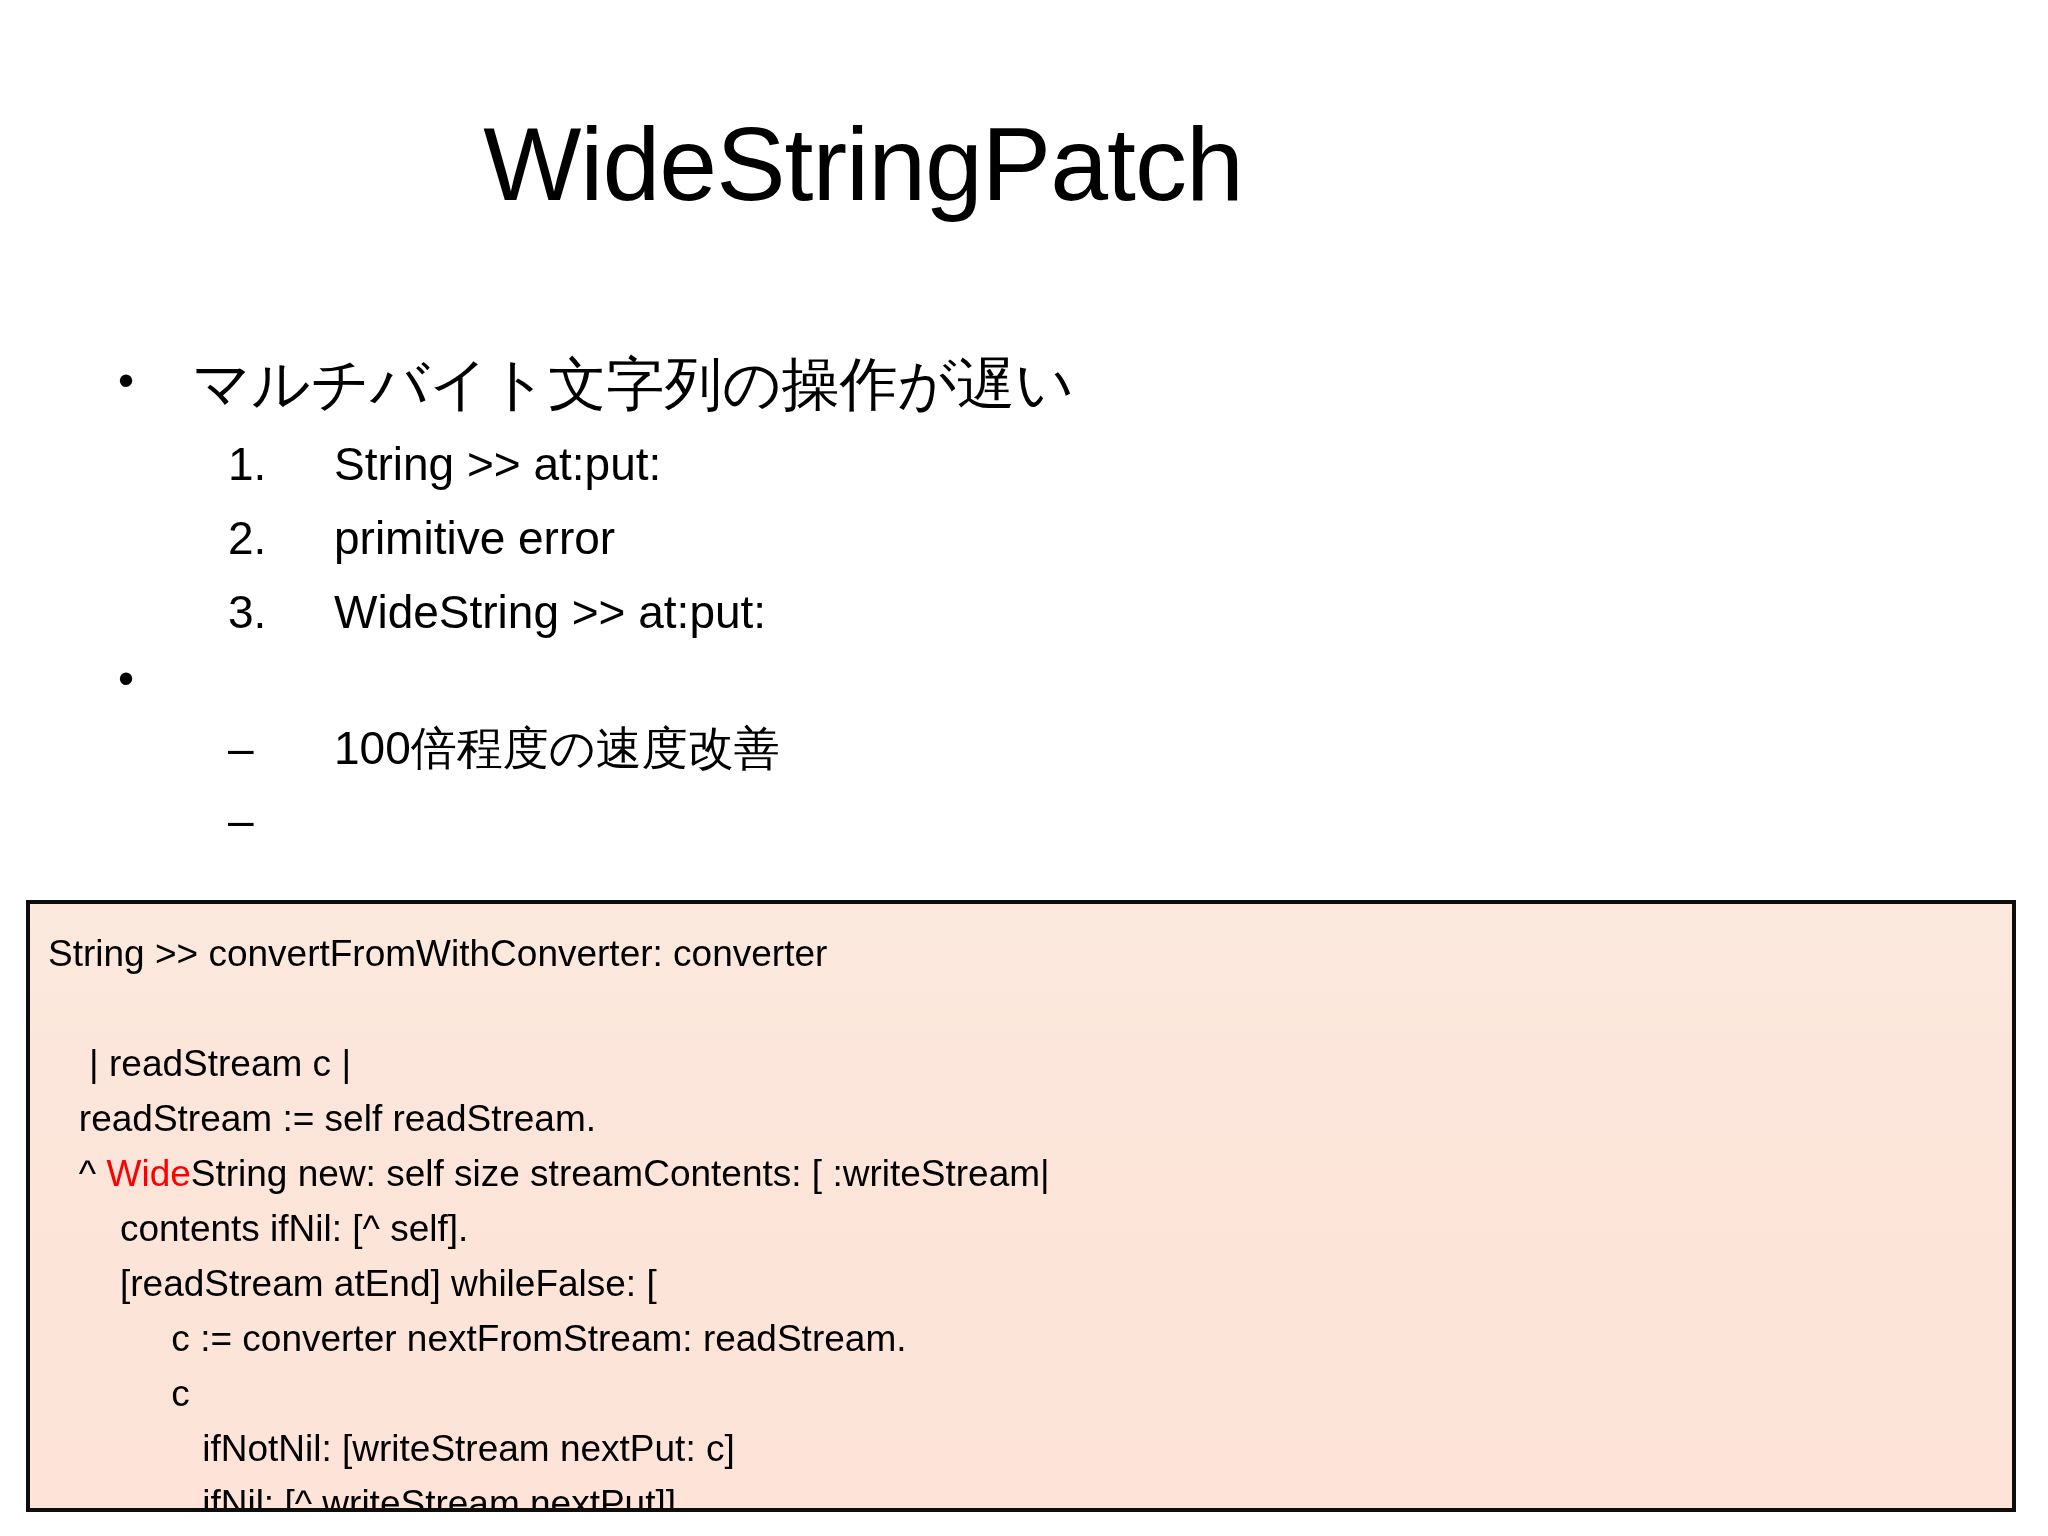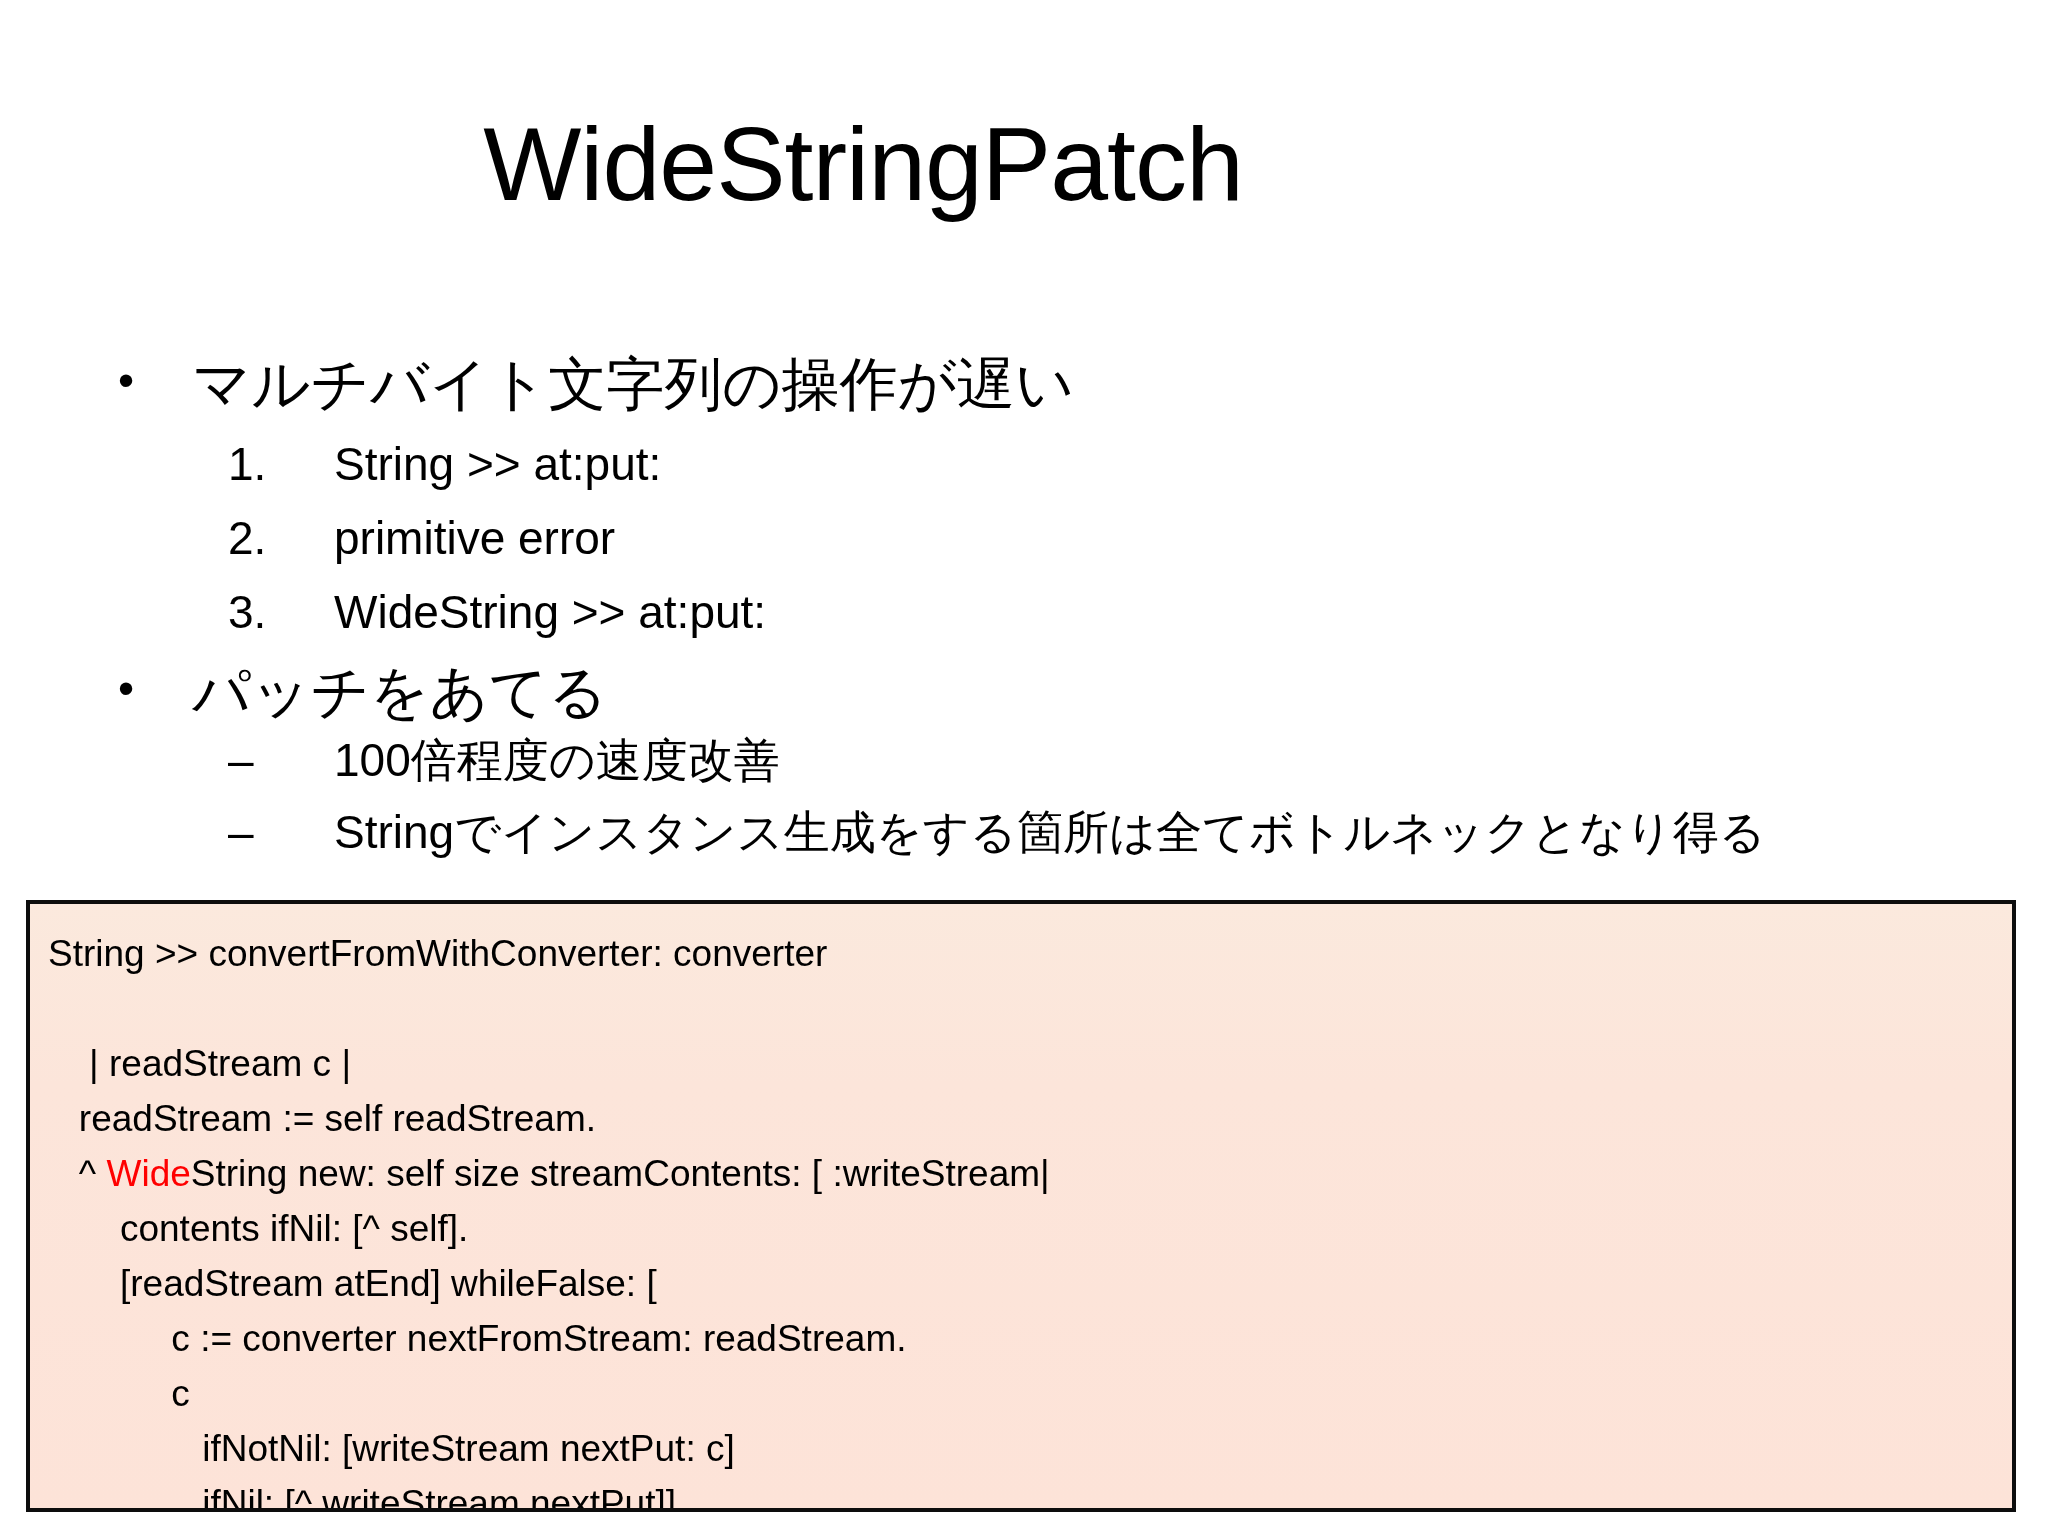--- a/index.html
+++ b/index.html
@@ -135,31 +135,29 @@
     <span class="txt">primitive error</span>
   </div>
 
   <div class="line lvl2">
     <span class="marker">3.</span>
     <span class="txt">WideString &gt;&gt; at:put:</span>
   </div>
 
   <div class="line lvl1 sp-2">
     <span class="marker">•</span>
-    <span class="txt">パッチをあてる</span>
   </div>
 
   <div class="line lvl2d">
     <span class="marker">–</span>
     <span class="txt">100倍程度の速度改善</span>
   </div>
 
   <div class="line lvl2d">
     <span class="marker">–</span>
-    <span class="txt">Stringでインスタンス生成をする箇所は全てボトルネックとなり得る</span>
   </div>
 
 </div>
 
 <div class="code-box">
   <div class="code-inner">
       <div class="code-line">String &gt;&gt; convertFromWithConverter: converter</div>
       <div class="code-line blank">&nbsp;</div>
       <div class="code-line">    | readStream c |</div>
       <div class="code-line">   readStream := self readStream.</div>

